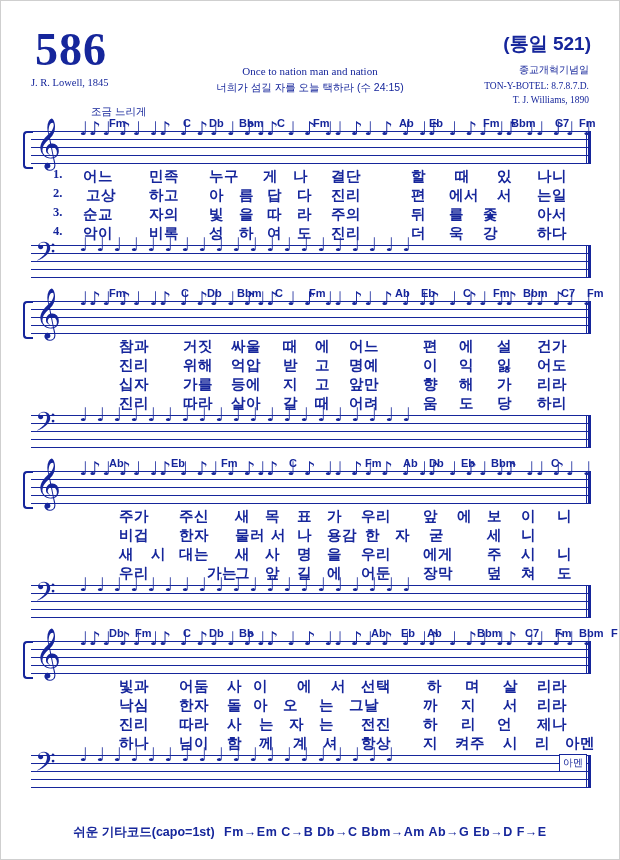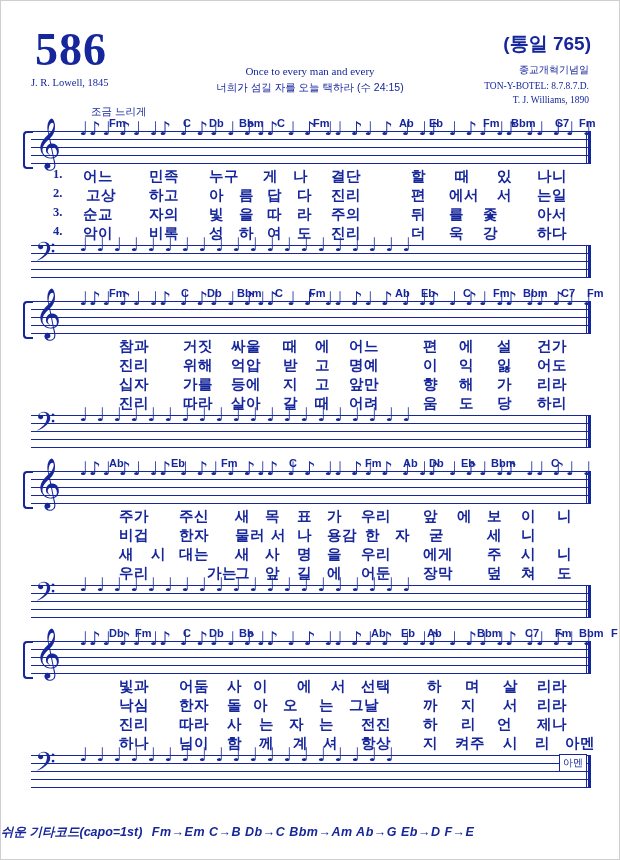--- a/index.html
+++ b/index.html
@@ -135,36 +135,36 @@
   }
   .codabox{
     position:absolute;right:4px;top:-1px;
     border:1px solid #16269b;
     font-size:10px;padding:1px 3px;
     background:#fff;
   }
   
   .footer{
     position:absolute;left:0;right:0;bottom:18px;
-    text-align:left;
-    font-size:12.5px;font-weight:bold;color:#16269b;font-style:italic;
+    text-align:center;
+    font-size:12.5px;font-weight:bold;color:#16269b;
   }
   .footer .label{margin-right:6px;}
   .footer .chords{letter-spacing:0.5px;}
 </style>
 </head>
 <body>
 
 <div class="page">
 
   <div class="hymn-number">586</div>
   <div class="author-left">J. R. Lowell, 1845</div>
-  <div class="title-sub-en">Once to every man and every</div>
+  <div class="title-sub-en">Once to nation man and nation</div>
   <div class="title-scripture">너희가 섬길 자를 오늘 택하라 (수 24:15)</div>
-  <div class="unified-number">(통일 765)</div>
+  <div class="unified-number">(통일 521)</div>
   <div class="right-line1">종교개혁기념일</div>
   <div class="right-line2">TON-Y-BOTEL: 8.7.8.7.D.</div>
   <div class="right-line3">T. J. Williams, 1890</div>
   <div class="tempo">조금 느리게</div>
 
   <div class="system" style="top:116px;">
     <div class="chordrow">
       <span style="left:78px;">Fm</span>
       <span style="left:152px;">C</span>
       <span style="left:178px;">Db</span>

